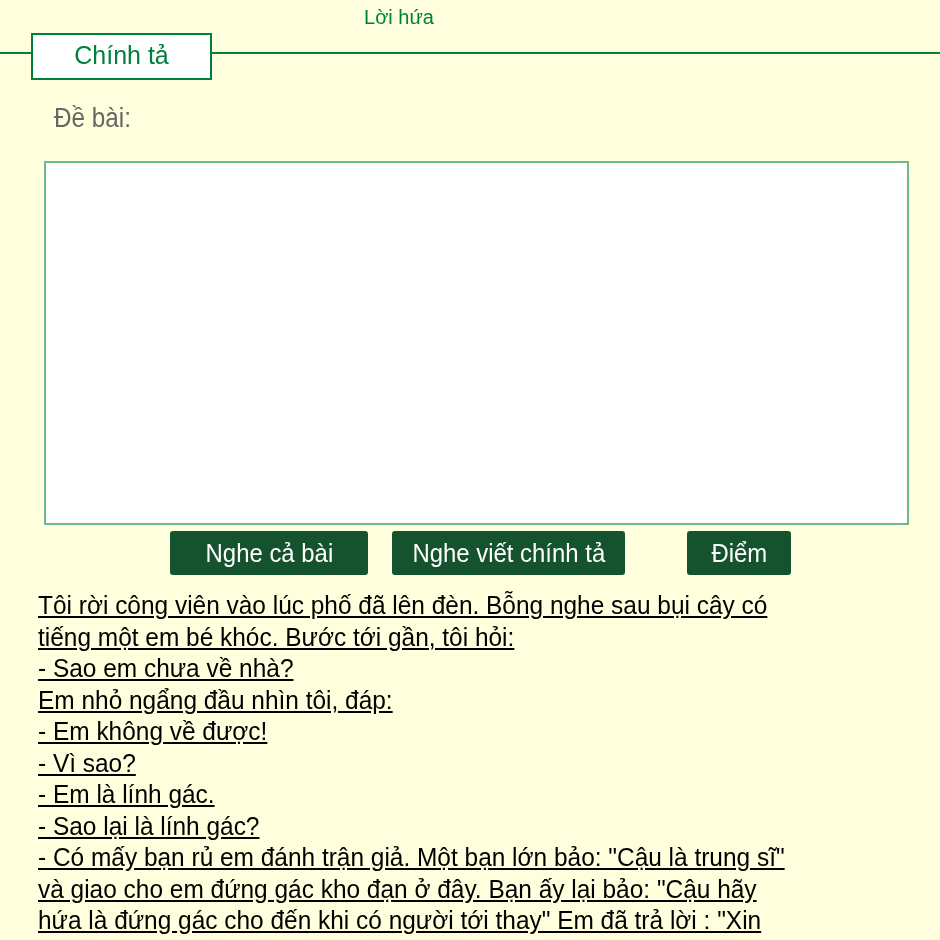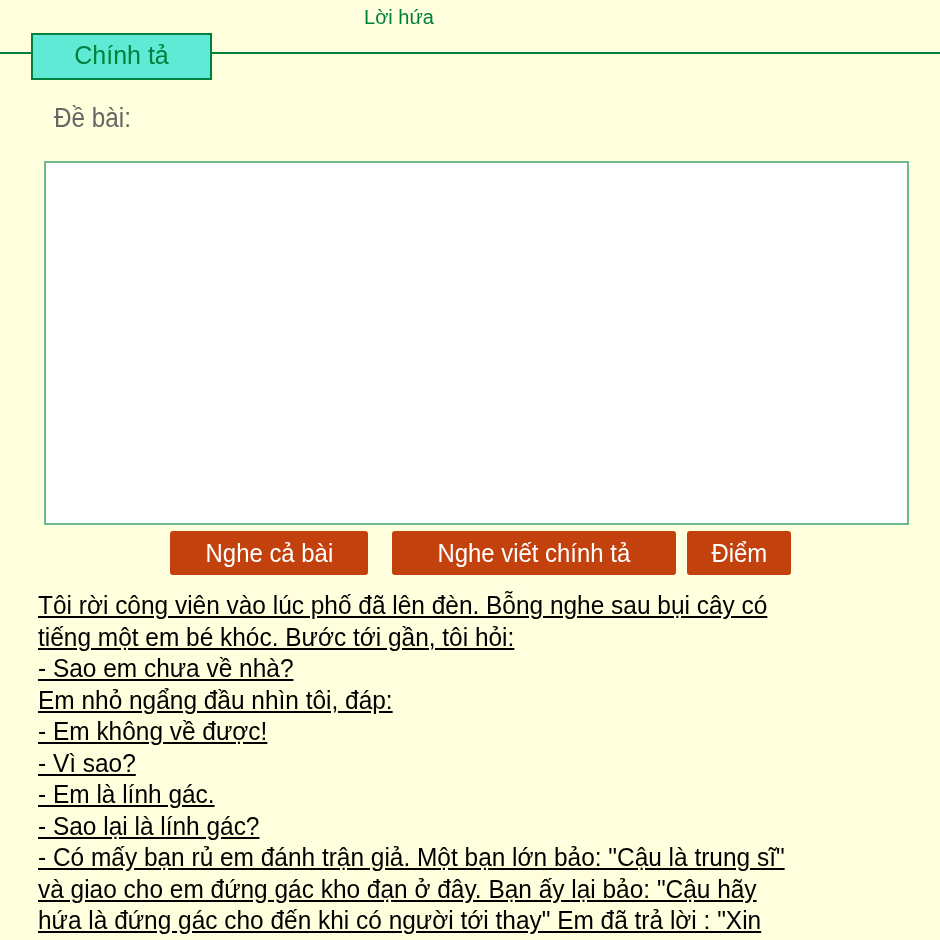--- a/index.html
+++ b/index.html
@@ -12,36 +12,36 @@
   .title {
     position: absolute; left: 0; top: 6px; width: 798px;
     text-align: center; color: #00803f; font-weight: normal; font-size: 20px;
   }
   .rule {
     position: absolute; left: 0; top: 52px; width: 940px; height: 2px;
     background: #00803f;
   }
   .tab-box {
     position: absolute; left: 31px; top: 33px; width: 177px; height: 43px;
-    border: 2px solid #00803f; background: #5eead4;
+    border: 2px solid #00803f; background: #ffffff;
     color: #00803f; font-size: 25px; text-align: center; line-height: 40px;
   }
   .prompt-label {
     position: absolute; left: 54px; top: 103px; color: #666;
     font-size: 27px; transform: scaleX(0.9); transform-origin: left;
   }
   .answer {
     position: absolute; left: 44px; top: 161px; width: 861px; height: 360px;
     border: 2px solid #6dba8c; background: #fff; box-sizing: content-box;
     resize: none; outline: none; margin: 0; padding: 0;
     font-family: "Liberation Sans", sans-serif; font-size: 20px;
   }
   .btn {
     position: absolute; top: 531px; height: 44px; border: none; border-radius: 3px;
-    background: #c2410c; color: #fff; font-size: 26px; line-height: 40px;
+    background: #14532d; color: #fff; font-size: 26px; line-height: 40px;
     text-align: center; padding: 0; cursor: pointer;
     font-family: "Liberation Sans", sans-serif;
   }
   .btn span { display: inline-block; transform: scaleX(0.92); }
   .passage {
     position: absolute; left: 38px; top: 590px; width: 860px;
     font-size: 26px; line-height: 31.5px; color: #000; text-decoration: underline;
   }
   .passage div { white-space: nowrap; transform: scaleX(0.94); transform-origin: left; }
 </style>
@@ -50,21 +50,21 @@
 
 <div class="title">Lời hứa</div>
 <div class="rule"></div>
 <div class="tab-box">Chính tả</div>
 
 <div class="prompt-label">Đề bài:</div>
 
 <textarea class="answer" style=""></textarea>
 
 <button class="btn" style="left:170px; width:198px;"><span>Nghe cả bài</span></button>
-<button class="btn" style="left:392px; width:284px;"><span>Nghe viết chính tả</span></button>
+<button class="btn" style="left:392px; width:233px;"><span>Nghe viết chính tả</span></button>
 <button class="btn" style="left:687px; width:104px;"><span>Điểm</span></button>
 
 <div class="passage">
   <div>Tôi rời công viên vào lúc phố đã lên đèn. Bỗng nghe sau bụi cây có</div>
   <div>tiếng một em bé khóc. Bước tới gần, tôi hỏi:</div>
   <div>- Sao em chưa về nhà?</div>
   <div>Em nhỏ ngẩng đầu nhìn tôi, đáp:</div>
   <div>- Em không về được!</div>
   <div>- Vì sao?</div>
   <div>- Em là lính gác.</div>

